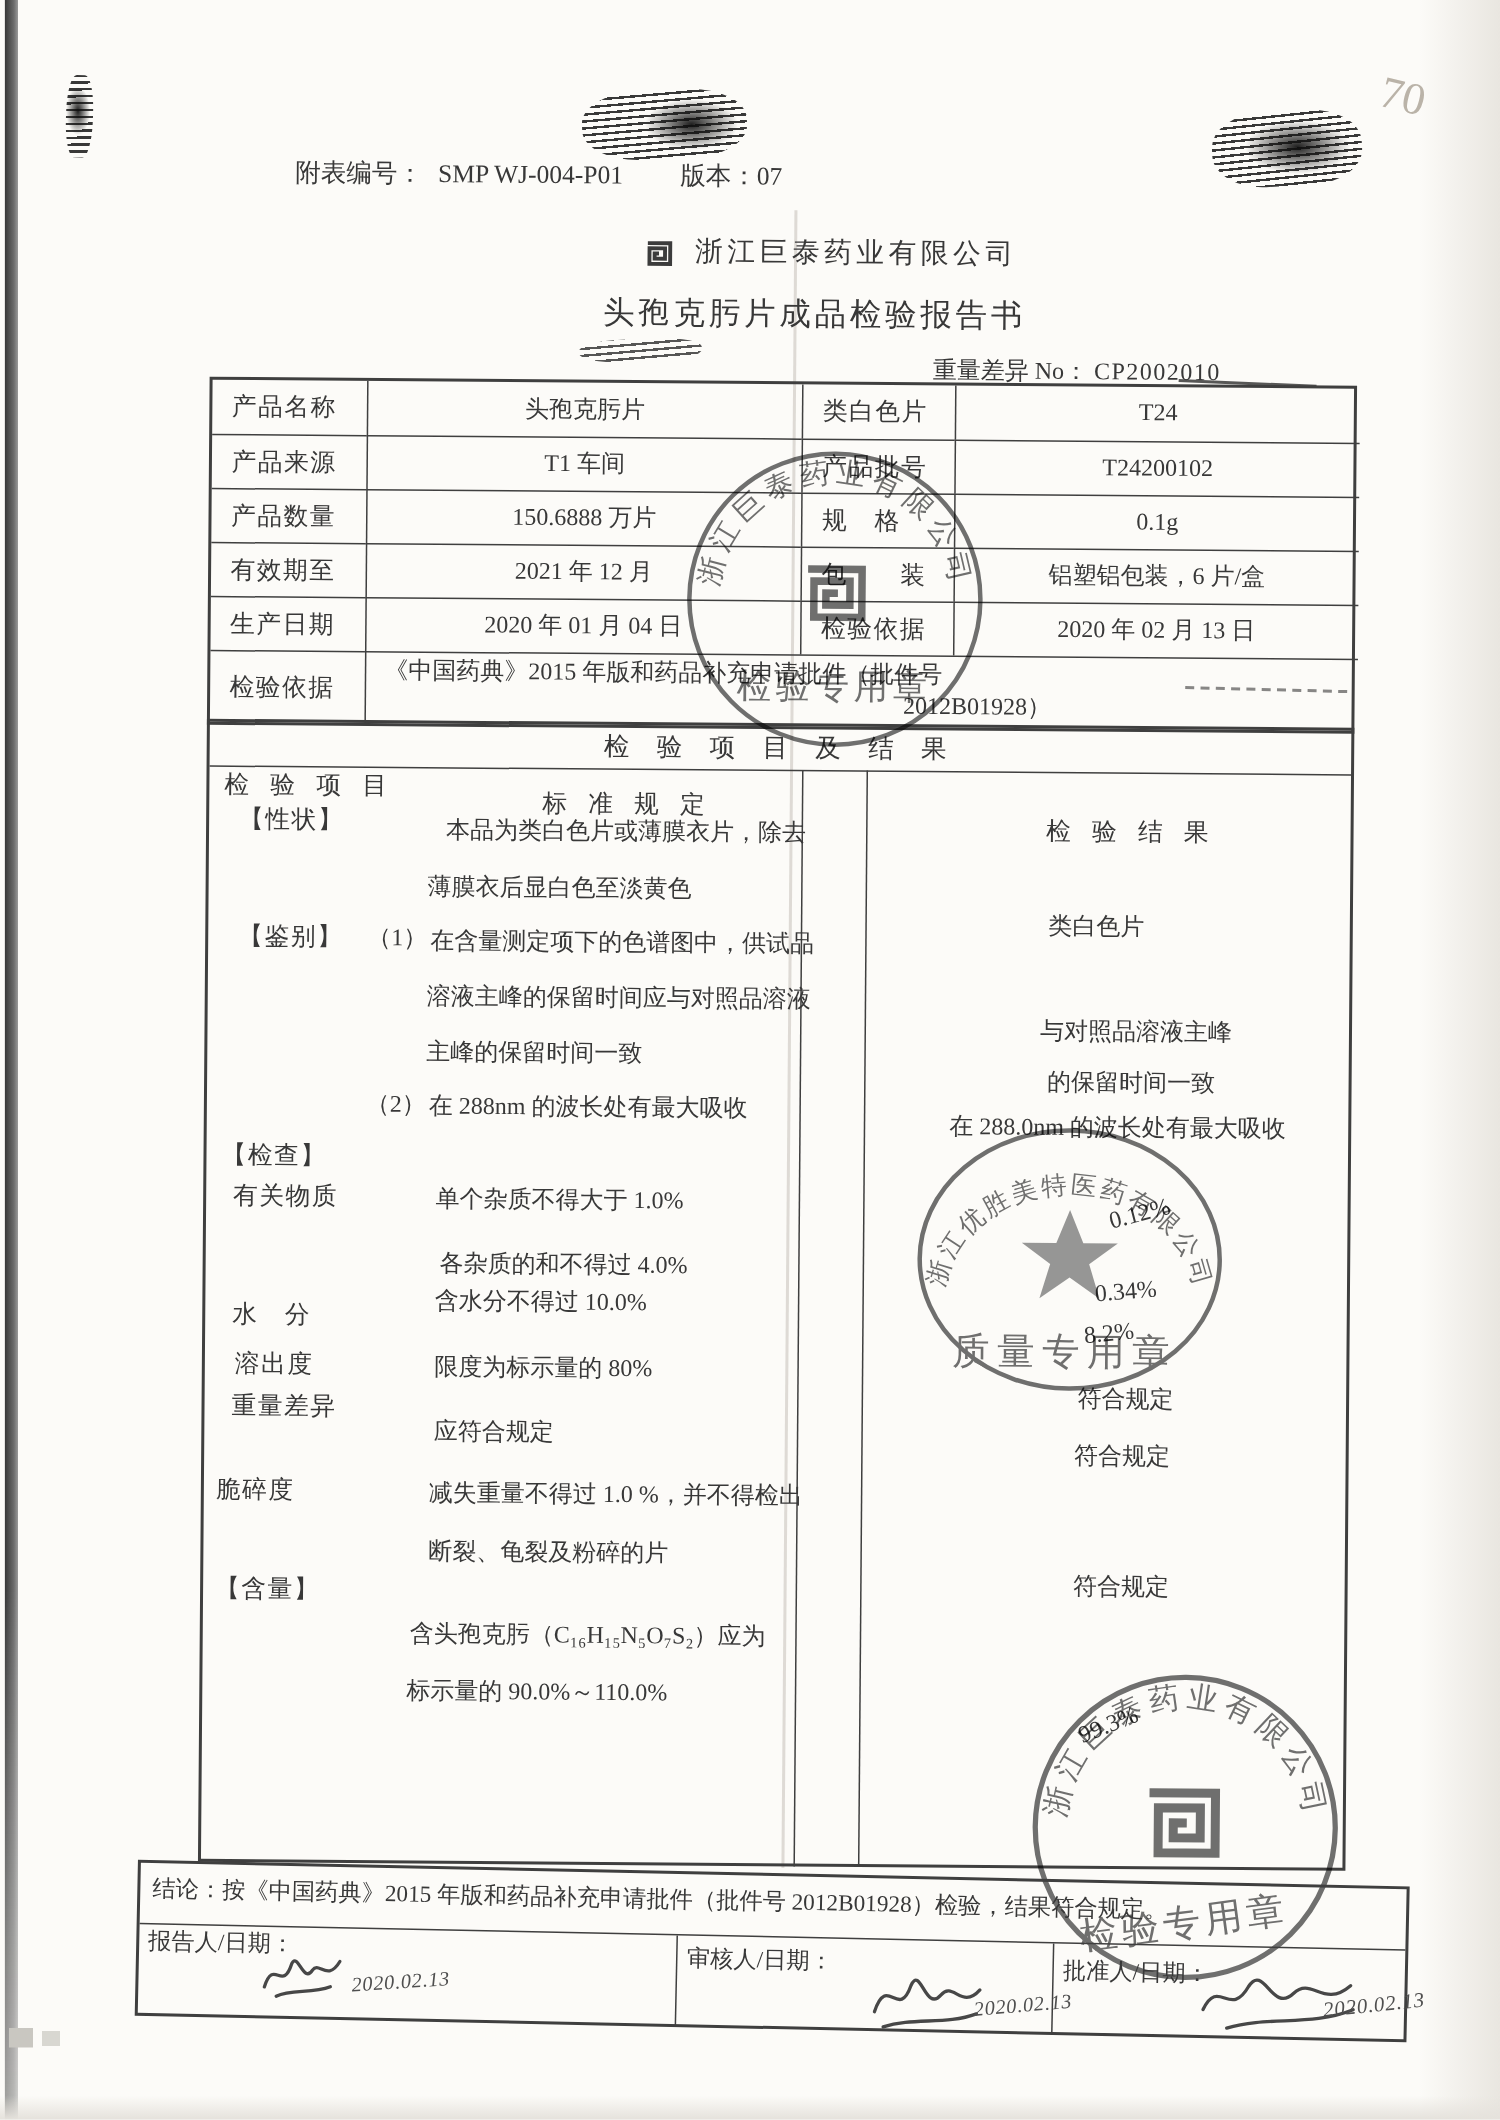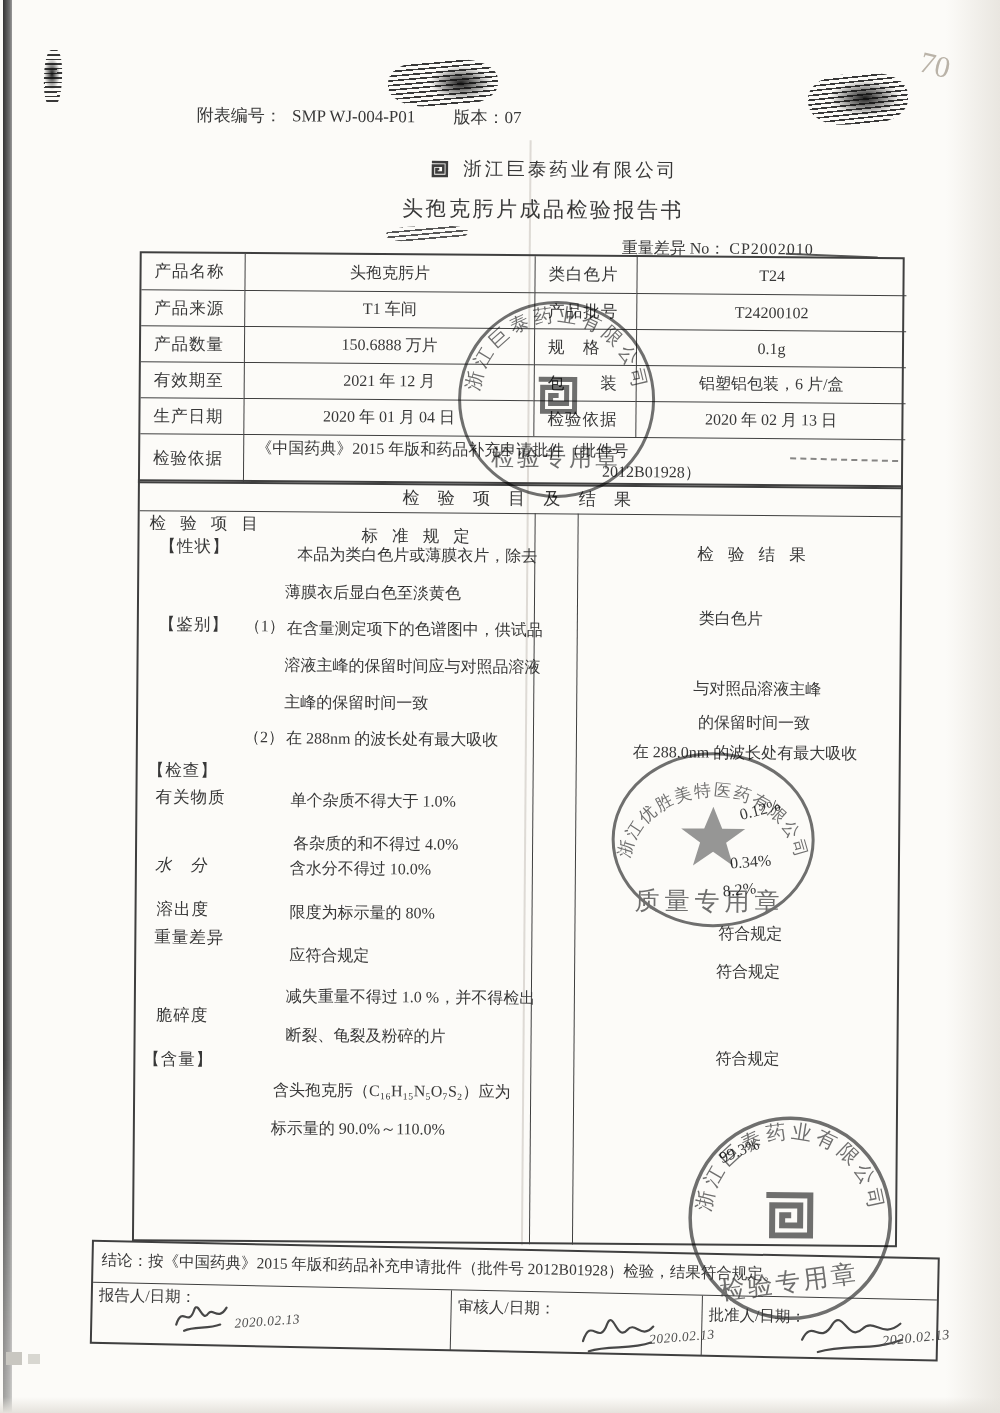--- a/index.html
+++ b/index.html
@@ -156,33 +156,33 @@
       <div class="t" style="left:495px;top:258px;">在 288.0nm 的波长处有最大吸收</div>
 
       <div class="t lbl" style="left:10px;top:280px;">【检查】</div>
 
       <div class="t lbl" style="left:18px;top:307px;font-family:Liberation Serif, serif;">有关物质</div>
       <div class="t" style="left:153px;top:309px;">单个杂质不得大于 1.0%</div>
       <div class="t" style="left:156px;top:352px;">各杂质的和不得过 4.0%</div>
       <div class="t" style="left:602px;top:315px;transform:rotate(-15deg);">0.12%</div>
       <div class="t" style="left:593px;top:367px;transform:rotate(-5deg);">0.34%</div>
 
-      <div class="t lbl" style="left:18px;top:375px;font-style:italic;">水　分</div>
+      <div class="t lbl" style="left:18px;top:386px;">水　分</div>
       <div class="t" style="left:153px;top:377px;">含水分不得过 10.0%</div>
       <div class="t" style="left:586px;top:395px;transform:rotate(-6deg);">8.2%</div>
 
       <div class="t lbl" style="left:20px;top:419px;">溶出度</div>
       <div class="t" style="left:153px;top:421px;">限度为标示量的 80%</div>
       <div class="t" style="left:582px;top:439px;">符合规定</div>
 
       <div class="t lbl" style="left:18px;top:447px;">重量差异</div>
       <div class="t" style="left:153px;top:464px;">应符合规定</div>
       <div class="t" style="left:580px;top:477px;">符合规定</div>
 
-      <div class="t lbl" style="left:20px;top:503px;margin-top:22px;">脆碎度</div>
+      <div class="t lbl" style="left:8px;top:503px;">脆碎度</div>
       <div class="t" style="left:150px;top:505px;">减失重量不得过 1.0 %，并不得检出</div>
       <div class="t" style="left:150px;top:544px;">断裂、龟裂及粉碎的片</div>
       <div class="t" style="left:580px;top:564px;">符合规定</div>
 
       <div class="t lbl" style="left:8px;top:569px;">【含量】</div>
       <div class="t" style="left:138px;top:599px;">含头孢克肟（C₁₆H₁₅N₅O₇S₂）应为</div>
       <div class="t" style="left:136px;top:637px;">标示量的 90.0%～110.0%</div>
       <div class="t" style="left:584px;top:656px;transform:rotate(-22deg);">99.3%</div>
     </div>
 

